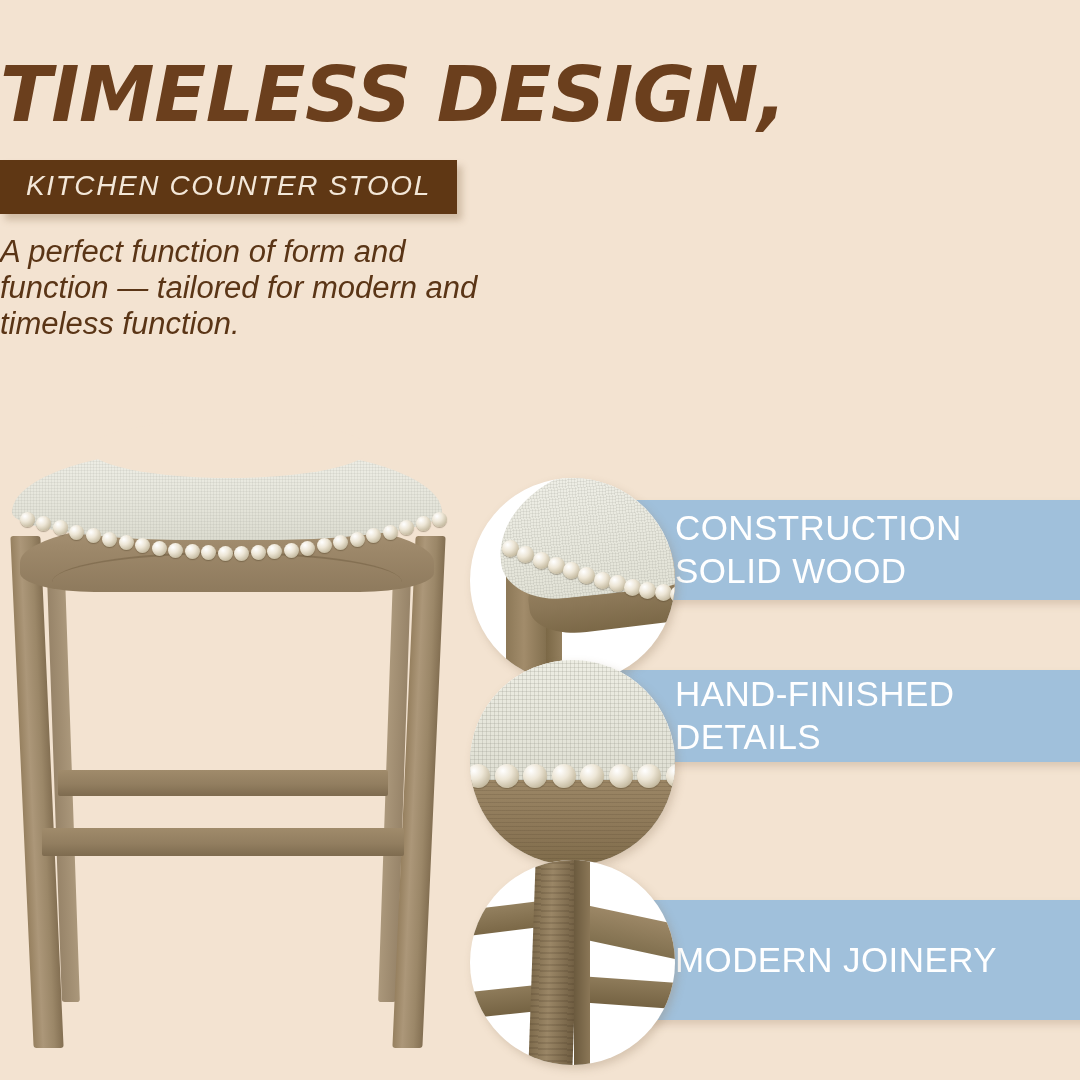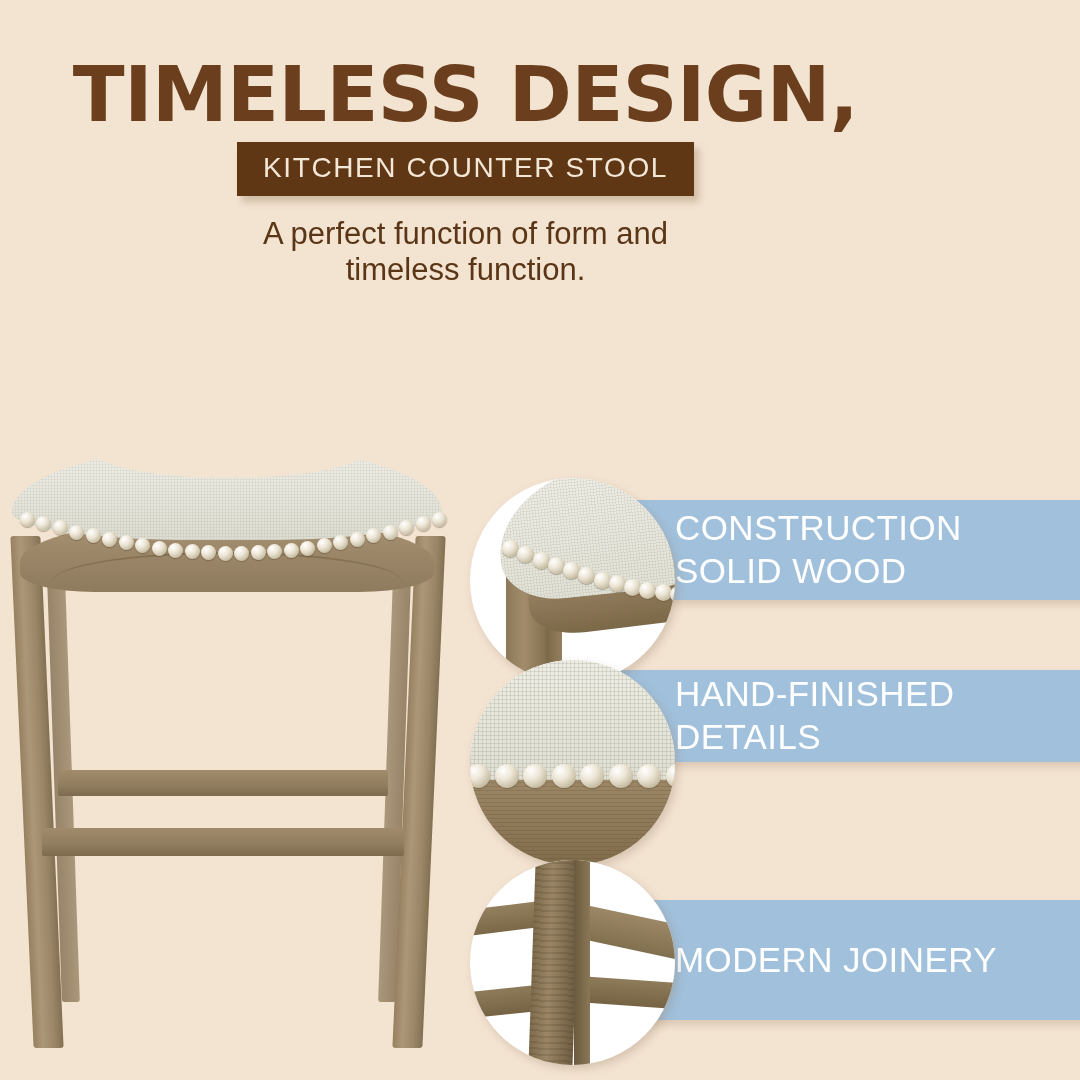--- a/index.html
+++ b/index.html
@@ -12,36 +12,37 @@
   #page{
     position:relative;
     width:1080px; height:1080px;
     background:#F3E3D1;
     overflow:hidden;
   }
 
   
   #header{
     position:absolute; top:0; left:0; width:931px;
-    text-align:center;
+    text-align:left;
+    font-style:italic;
   }
 
   .headline{
     font-family:"DejaVu Sans", sans-serif;
     font-weight:bold;
     font-size:76px;
     line-height:0.97;
     letter-spacing:-0.5px;
     color:#6B3F1D;
     padding-top:58px;
   }
   .headline-l2{ padding-top:0; }
 
   
-  #badge-wrap{ margin-top:10px; }
+  #badge-wrap{ margin-top:28px; }
   #badge{
     display:inline-block;
     background:#5F3714;
     color:#F3E7D8;
     font-size:28px;
     letter-spacing:1.6px;
     padding:10px 26px 12px 26px;
     box-shadow:5px 6px 7px rgba(120,85,50,0.28);
   }
 
@@ -249,20 +250,21 @@
   <div id="header">
 
     <div class="headline">TIMELESS DESIGN,</div>
 
     <div id="badge-wrap">
       <div id="badge">KITCHEN COUNTER STOOL</div>
     </div>
 
     <div id="desc">
       <div>A perfect function of form and</div>
+      <div>function — tailored for modern and</div>
       <div>timeless function.</div>
     </div>
   </div>
 
   <div id="stool">
     <div class="leg leg-bl"></div>
     <div class="leg leg-br"></div>
 
     <div class="stretcher stretch-back"></div>
 

